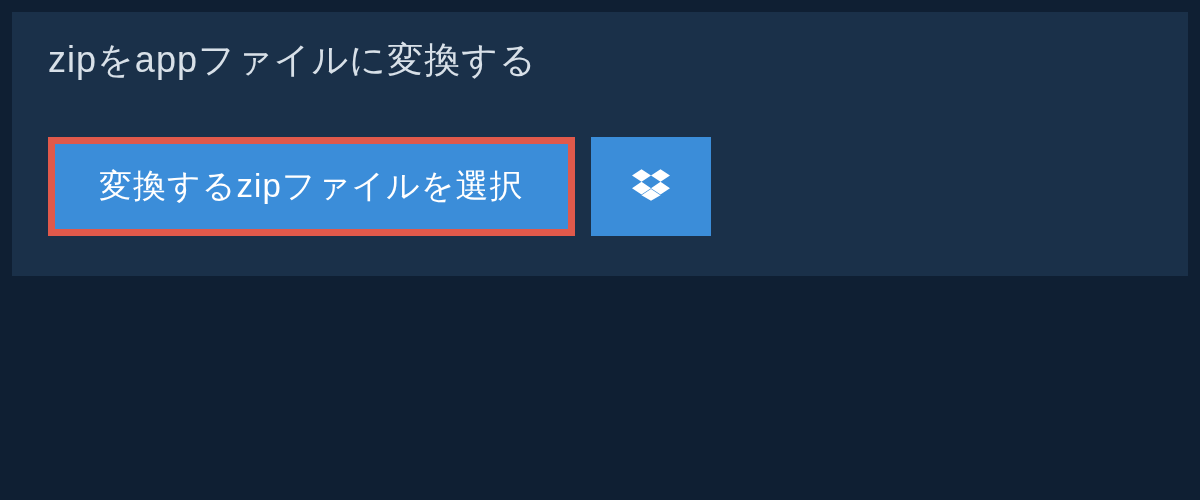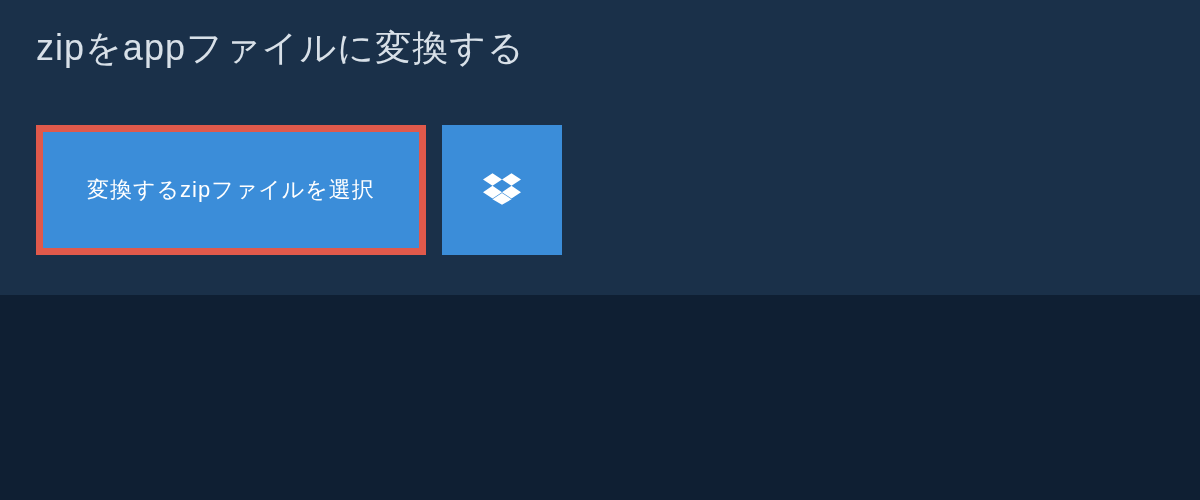--- a/index.html
+++ b/index.html
@@ -9,21 +9,21 @@
     }
     body {
       background: #0f1f33;
       width: 1200px;
       height: 500px;
       font-family: -apple-system, BlinkMacSystemFont, "Segoe UI", "Hiragino Sans", "Hiragino Kaku Gothic ProN", Meiryo, sans-serif;
       overflow: hidden;
     }
     .panel {
       background: #1a3049;
-      margin: 0;
+      margin: 12px;
       padding: 0 0 40px 0;
     }
     .heading-wrap {
       display: inline-block;
       background: #1a3049;
       padding: 24px 36px;
     }
     .heading {
       color: #d8e0e8;
       font-size: 36px;
@@ -33,23 +33,23 @@
     .button-row {
       display: flex;
       gap: 16px;
       padding: 28px 36px 0 36px;
       align-items: stretch;
     }
     .select-button {
       background: #3b8dd9;
       border: 7px solid #e0594b;
       color: #ffffff;
-      font-size: 22px;
+      font-size: 33px;
       font-weight: 400;
-      padding: 43px 44px;
+      padding: 20px 44px;
       cursor: pointer;
       letter-spacing: 1px;
       font-family: inherit;
       display: flex;
       align-items: center;
       justify-content: center;
     }
     .dropbox-button {
       background: #3b8dd9;
       border: none;

